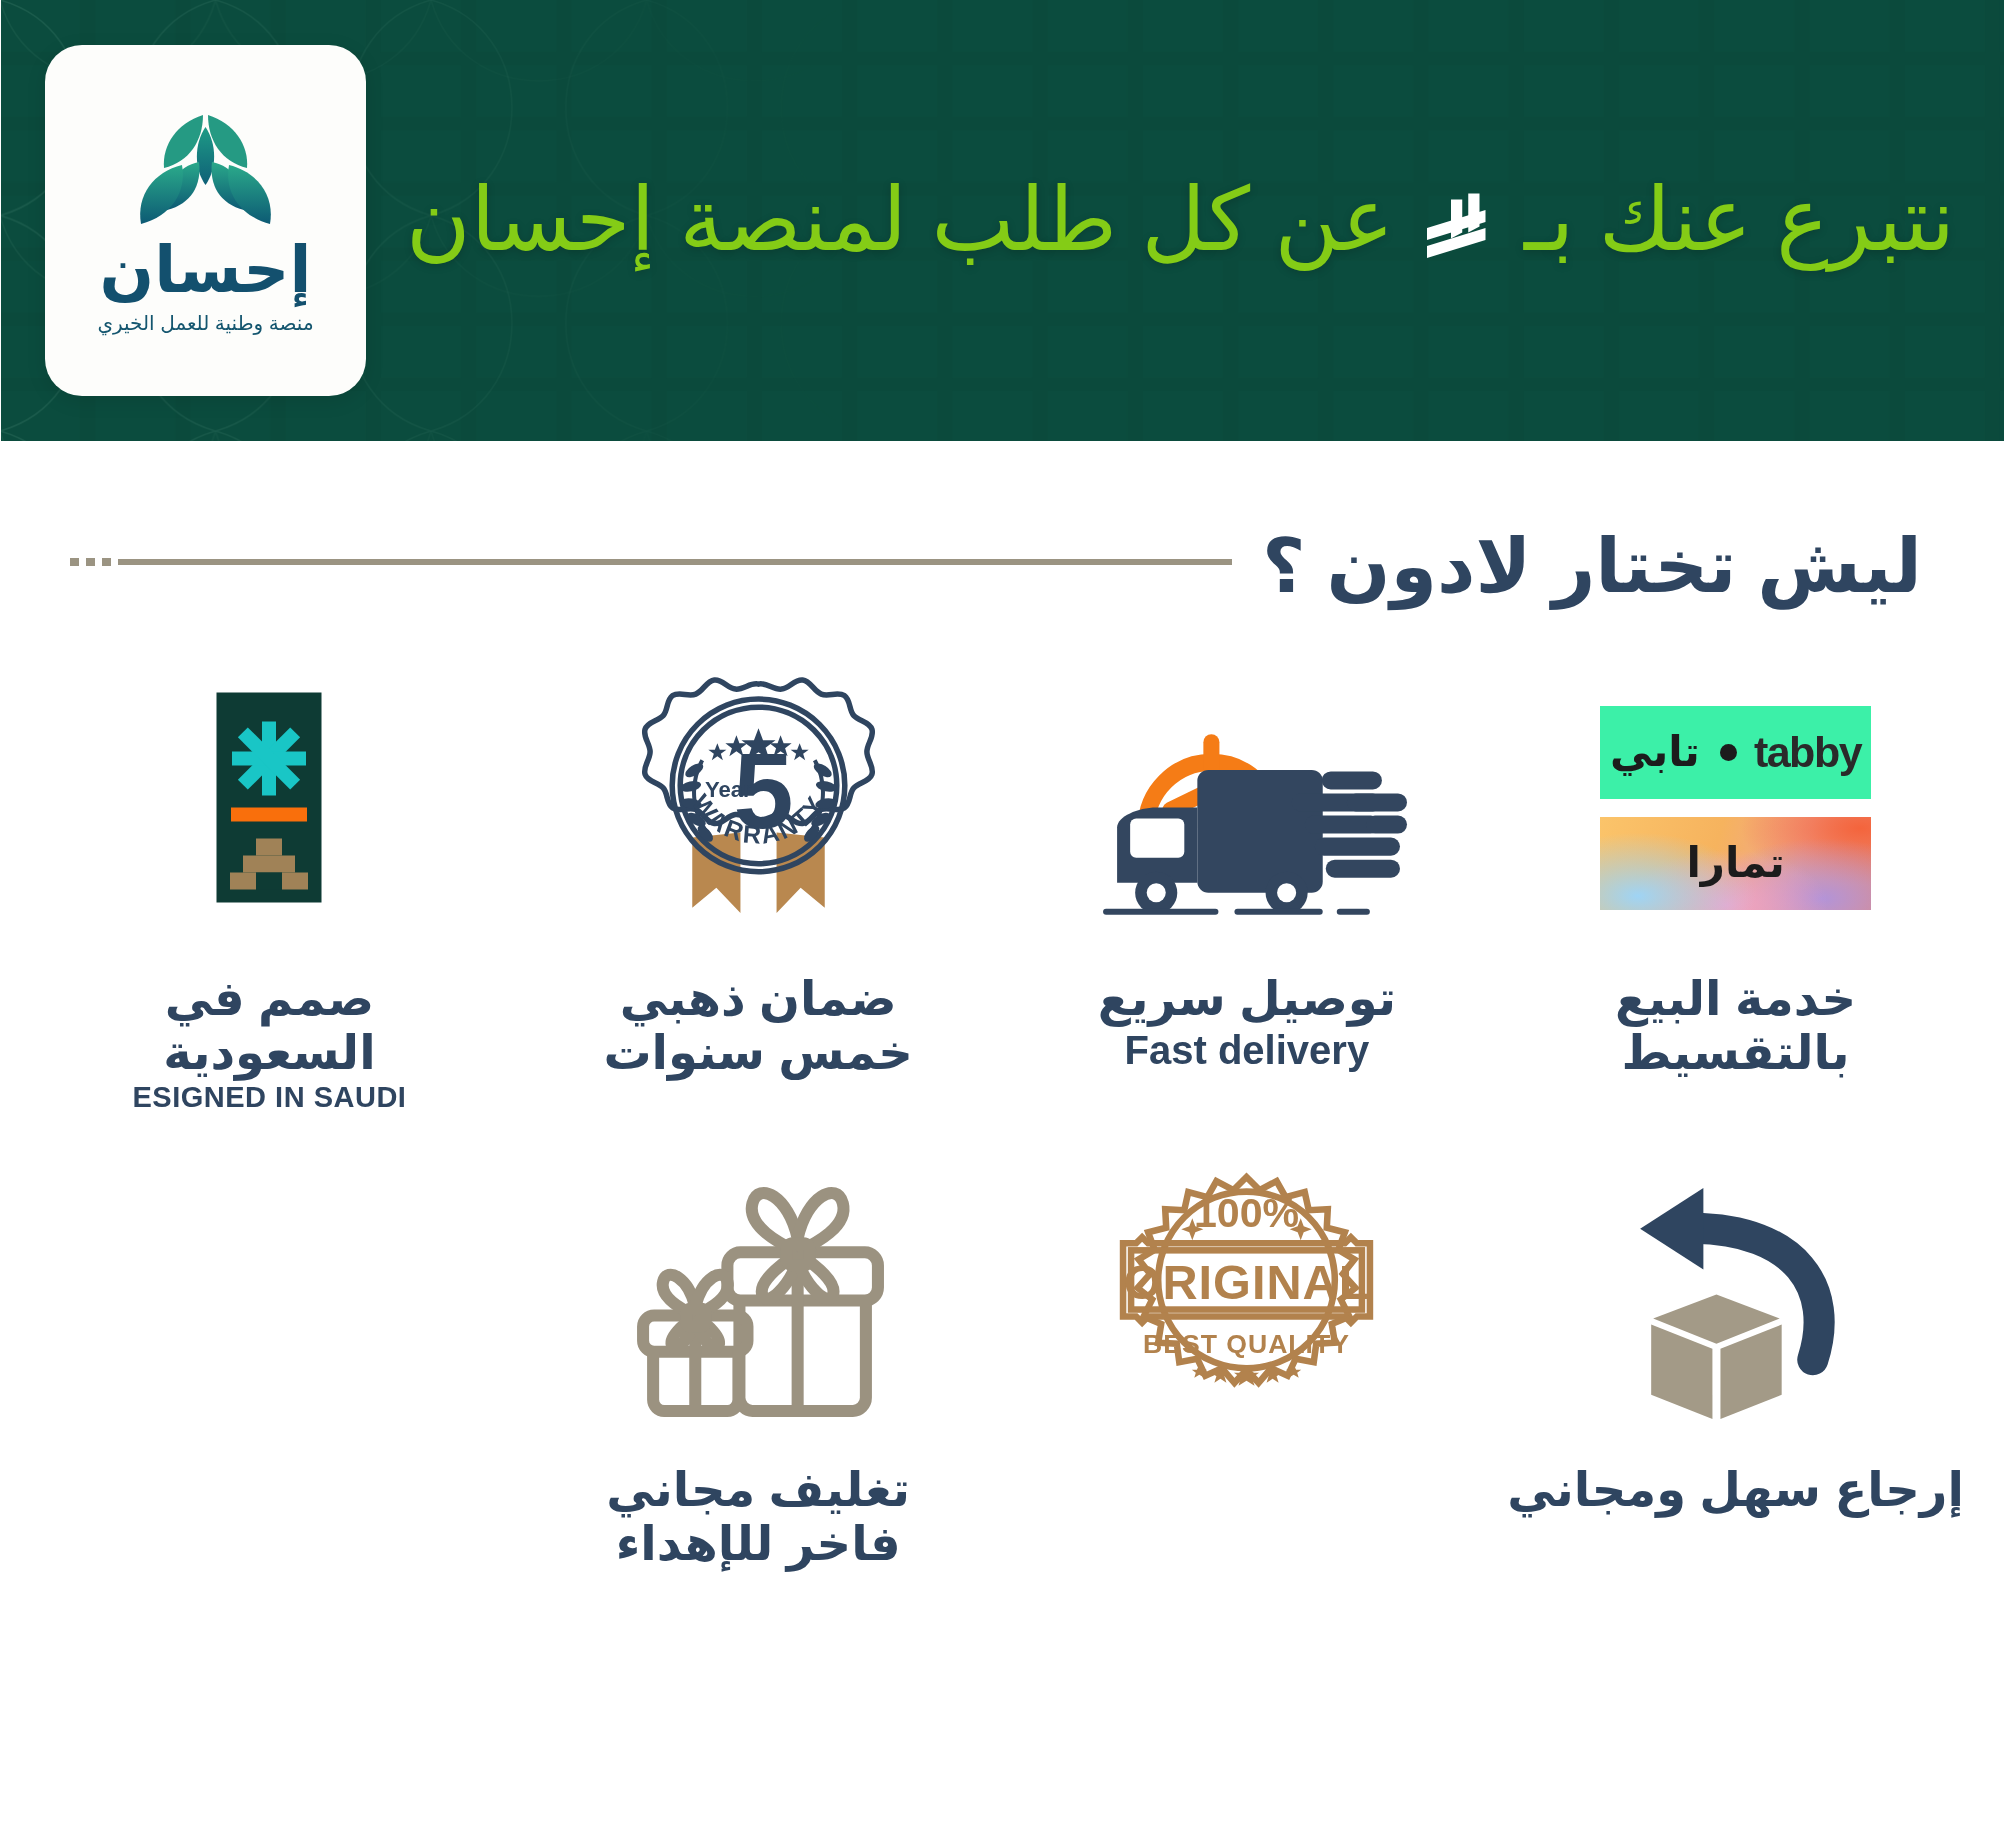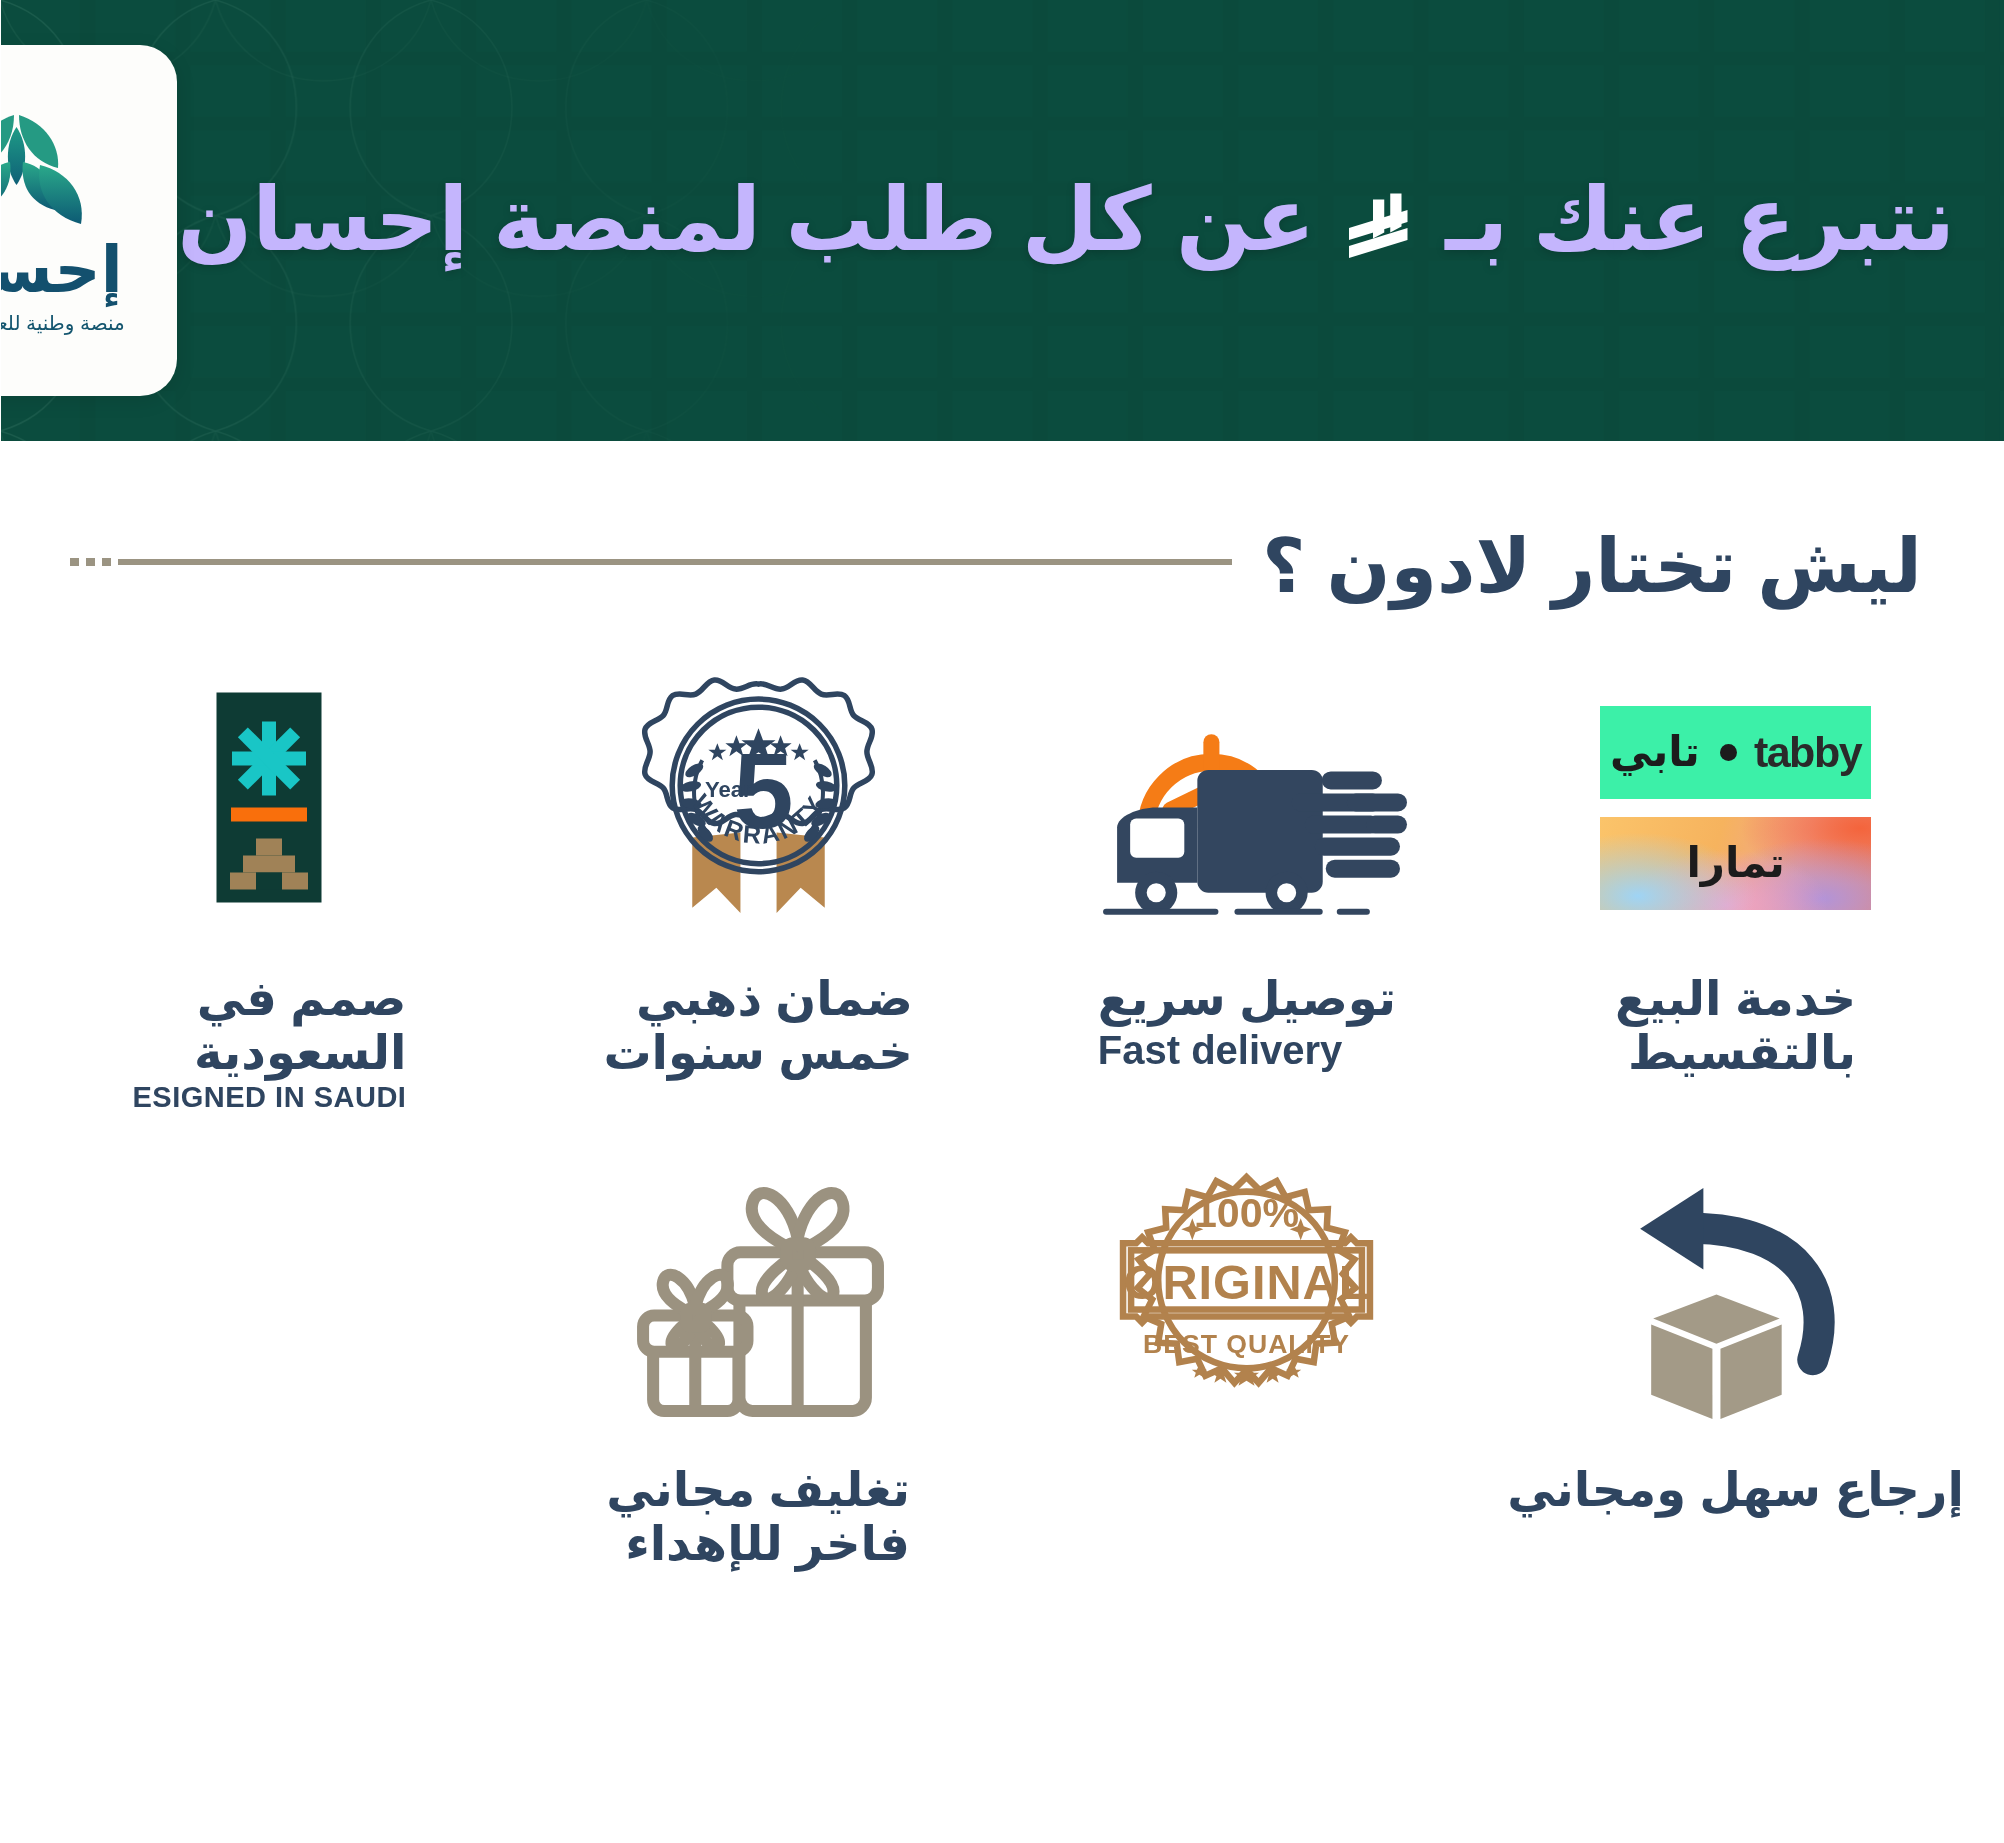--- a/index.html
+++ b/index.html
@@ -24,23 +24,23 @@
   }
   .banner-inner {
     position: relative;
     height: 100%;
     display: flex;
     align-items: center;
     justify-content: space-between;
     padding: 0 30px 0 45px;
   }
   .banner-headline {
-    color: #c4b5fd;
+    color: #84cc16;
     font-size: 88px;
-    font-weight: 700;
+    font-weight: 400;
     line-height: 1.05;
     letter-spacing: -0.5px;
     white-space: nowrap;
     direction: rtl;
     text-align: right;
     flex: 1;
     padding-right: 20px;
     text-shadow: 0 2px 9px rgba(0,0,0,.18);
   }
   .riyal-glyph {
@@ -121,20 +121,21 @@
   .cell-art {
     height: 311px;
     display: flex;
     flex-direction: column;
     align-items: center;
     justify-content: center;
     gap: 20px;
   }
   .cell-labels {
     margin-top: 9px;
+    text-align: center;
     direction: rtl;
   }
   .lbl-ar {
     font-size: 48px;
     font-weight: 700;
     color: #2f4560;
     line-height: 1.12;
     letter-spacing: -0.5px;
     white-space: pre-line;
   }

